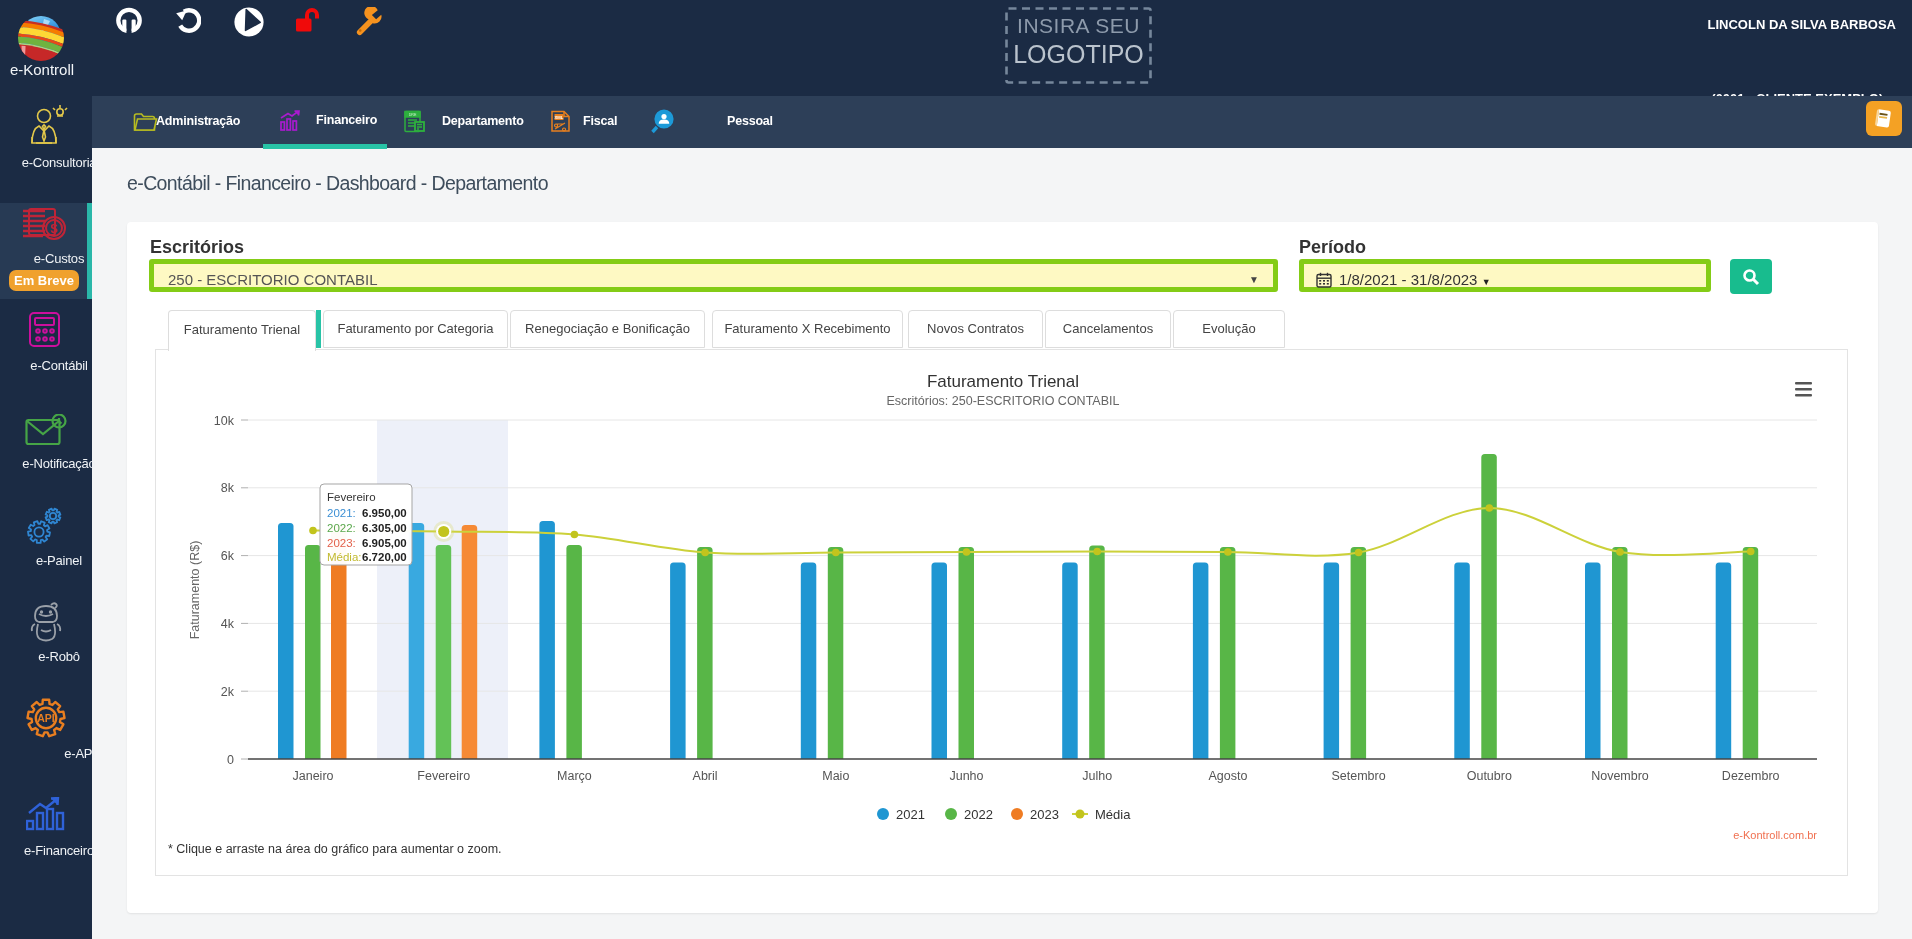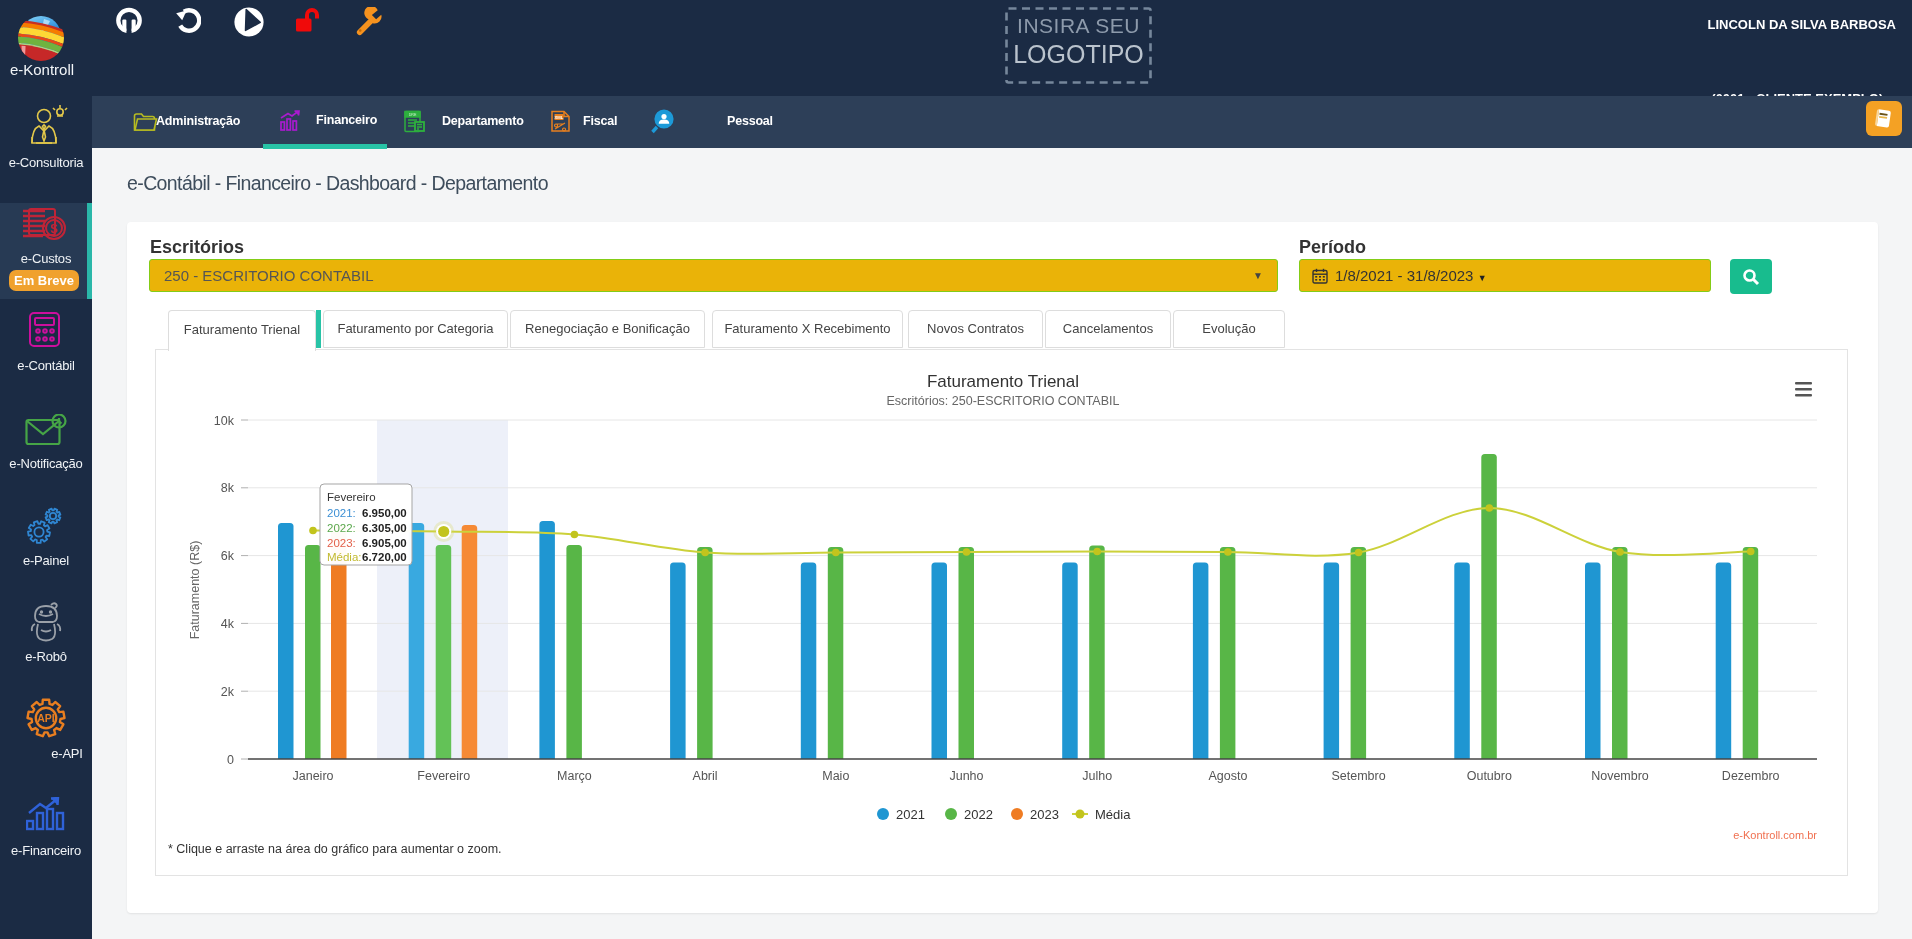--- a/index.html
+++ b/index.html
@@ -1,25 +1,25 @@
 <!DOCTYPE html>
 <html><head>
 <meta charset="utf-8">
 <style>
 * { margin:0; padding:0; box-sizing:border-box; }
 html,body { width:1912px; height:939px; overflow:hidden; background:#f4f5f6; font-family:"Liberation Sans", sans-serif; }
 .abs { position:absolute; }
 #header { position:absolute; left:0; top:0; width:1912px; height:96px; background:#1b2b44; }
 #sidebar { position:absolute; left:0; top:96px; width:92px; height:843px; background:#1b2b44; }
 #tabstrip { position:absolute; left:92px; top:96px; width:1820px; height:52px; background:#2d3f58; }
-.sbtxt { position:absolute; width:92px; text-align:center; color:#f0f3f6; font-size:13px; letter-spacing:-0.2px; }
+.sbtxt { position:absolute; width:92px; text-align:center; color:#f0f3f6; font-size:13px; letter-spacing:-0.2px;margin-left:13px; }
 .tab { position:absolute; top:0; height:52px; color:#fff; font-size:12.5px; font-weight:bold; letter-spacing:-0.2px; }
 #card { position:absolute; left:127px; top:222px; width:1751px; height:691px; background:#fff; border-radius:4px; box-shadow:0 1px 2px rgba(0,0,0,0.08); }
 .lbl { position:absolute; font-size:18px; font-weight:bold; color:#333; }
-.inp { position:absolute; background:#eab308; border:1px solid #84cc16; border-radius:3px; font-size:15px; color:#555; }
+.inp { position:absolute; background:#fef9c3; border:5px solid #84cc16; border-radius:3px; font-size:15px; color:#555; }
 .ftab { position:absolute; top:88px; height:38px; background:#fff; border:1px solid #ddd; border-radius:4px 4px 0 0; font-size:13px; color:#444; text-align:center; }
 </style>
 </head>
 <body>
 <div id="header">
 
   <svg class="abs" style="left:16px;top:12px;" width="50" height="50" viewBox="0 0 50 50">
     <defs>
       <linearGradient id="gb" x1="0.2" y1="0" x2="0.5" y2="1">
           <stop offset="0" stop-color="#7fd0f7"></stop>

